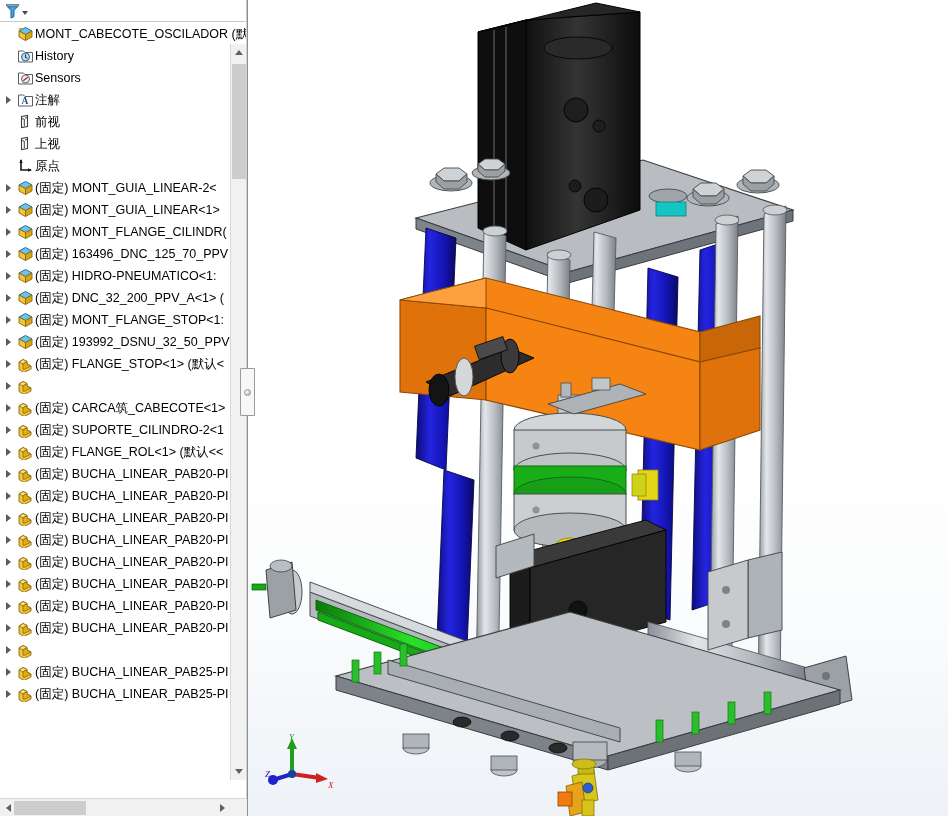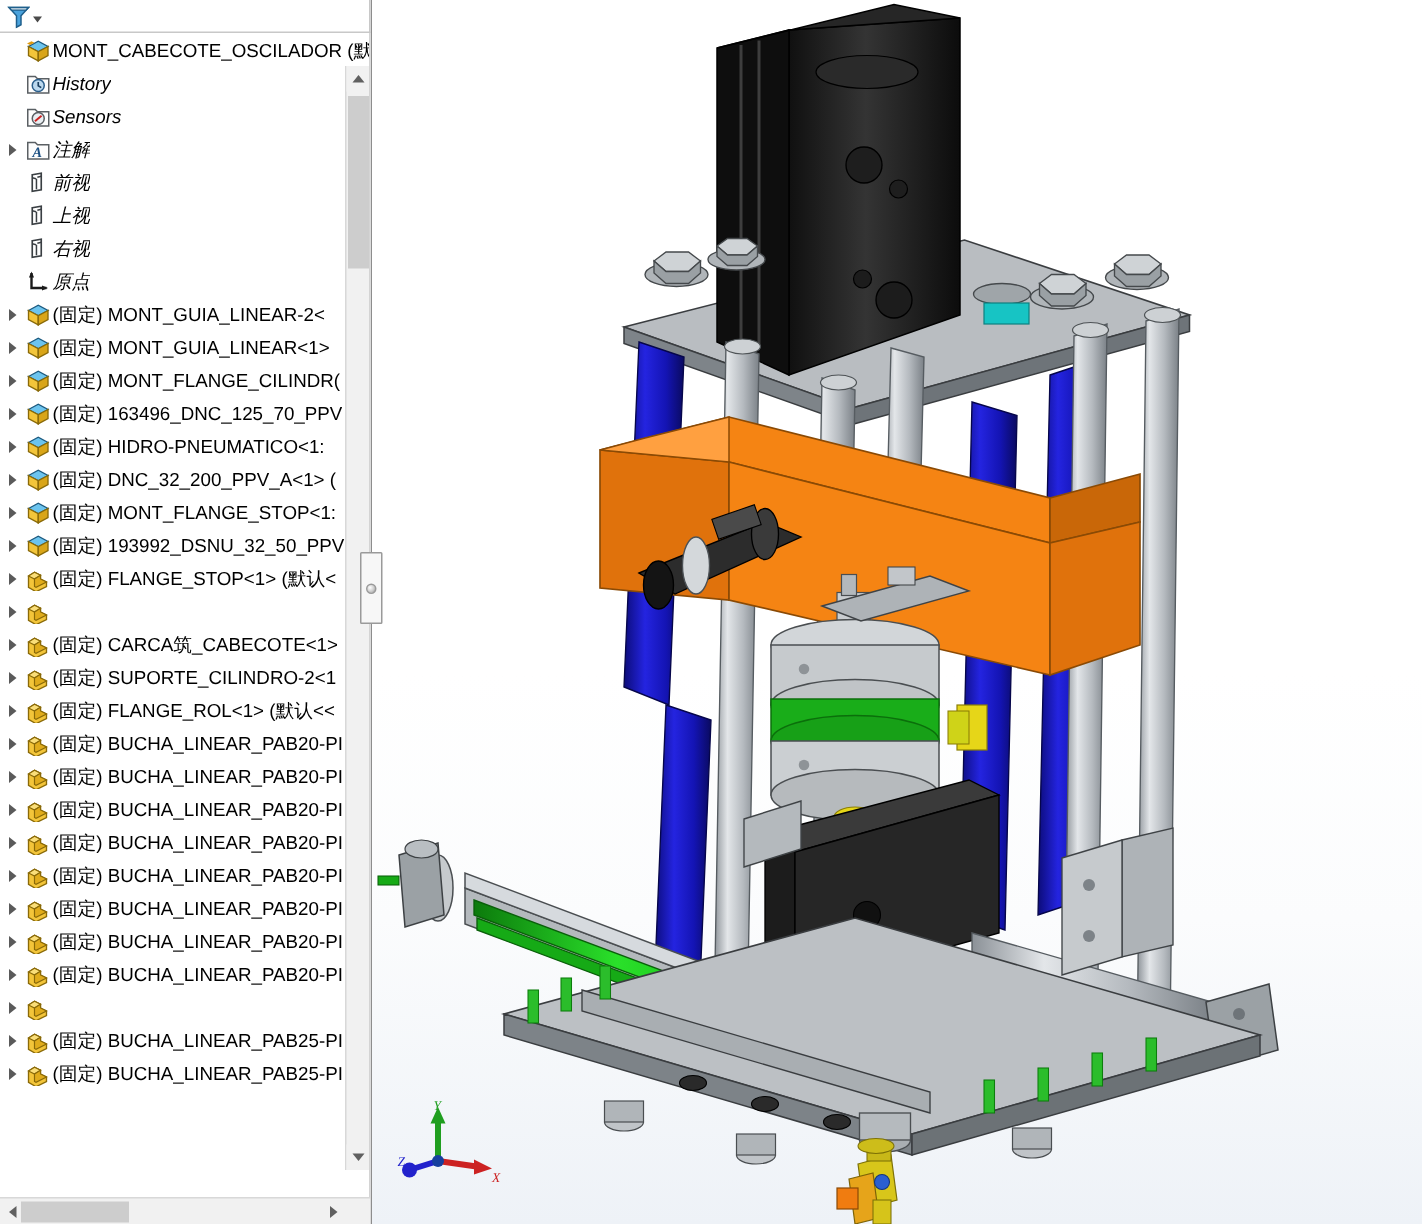--- a/index.html
+++ b/index.html
@@ -65,21 +65,21 @@
     width: 0; height: 0;
     border-top: 4px solid transparent;
     border-bottom: 4px solid transparent;
     border-left: 5px solid #5a5a5a;
   }
   .ico { width: 20px; flex: 0 0 20px; display: flex; align-items: center; justify-content: center; }
   .tlabel { overflow: hidden; text-overflow: clip; }
 
   
   .lvl0 { padding-left: 2px; }
-  .lvl1 { padding-left: 19px; font-style: italic; }
+  .lvl1 { padding-left: 19px; }
 
   
   #tree-vscroll {
     position: absolute; top: 22px; right: 0; width: 16px; bottom: 18px;
     background: #f1f1f1; border-left: 1px solid #d8d8d8;
   }
   .sb-btn {
     width: 16px; height: 17px;
     display: flex; align-items: center; justify-content: center;
     background: #f1f1f1;
@@ -220,31 +220,20 @@
           <div class="trow lvl1">
             <span class="expander" style="margin-left: -17px;"></span>
             <span class="ico">
               <svg width="17" height="16" viewBox="0 0 17 16">
       <path d="M4.5,2.5 l6,-1 v11 l-6,1 z" fill="none" stroke="#3a3f43" stroke-width="1.1"></path>
       <path d="M4.5,4.5 l2.6,0.6 M10.5,3.5 l-2.6,0.6" stroke="#3a3f43" stroke-width="1"></path>
       <path d="M7.3,5.1 v7" stroke="#3a3f43" stroke-width="1"></path>
               </svg>
             </span>
             <span class="tlabel">上视</span>
-          </div>
-          <div class="trow lvl1">
-            <span class="expander" style="margin-left: -17px;"></span>
-            <span class="ico">
-              <svg width="17" height="16" viewBox="0 0 17 16">
-      <path d="M4.5,2.5 l6,-1 v11 l-6,1 z" fill="none" stroke="#3a3f43" stroke-width="1.1"></path>
-      <path d="M4.5,4.5 l2.6,0.6 M10.5,3.5 l-2.6,0.6" stroke="#3a3f43" stroke-width="1"></path>
-      <path d="M7.3,5.1 v7" stroke="#3a3f43" stroke-width="1"></path>
-              </svg>
-            </span>
-            <span class="tlabel">右视</span>
           </div>
           <div class="trow lvl1">
             <span class="expander" style="margin-left: -17px;"></span>
             <span class="ico">
               <svg width="17" height="16" viewBox="0 0 17 16">
       <path d="M4,2 v10 h10" fill="none" stroke="#1a1a1a" stroke-width="1.6"></path>
       <polygon points="4,1 2.3,5 5.7,5" fill="#1a1a1a"></polygon>
       <polygon points="15,12 11,10.3 11,13.7" fill="#1a1a1a"></polygon>
               </svg>
             </span>

